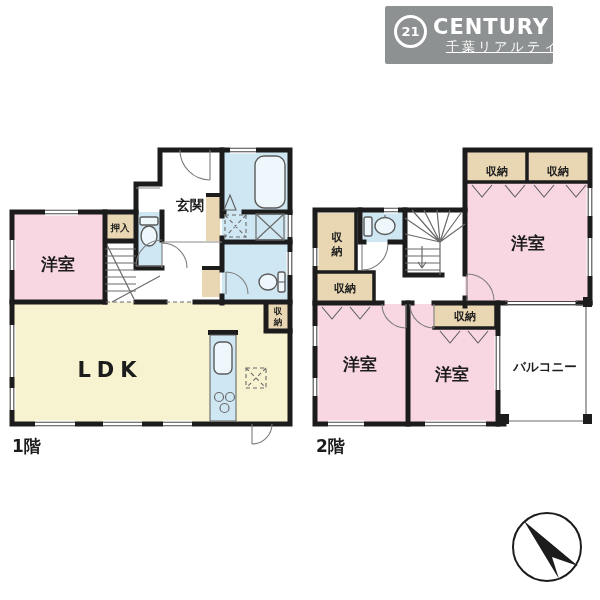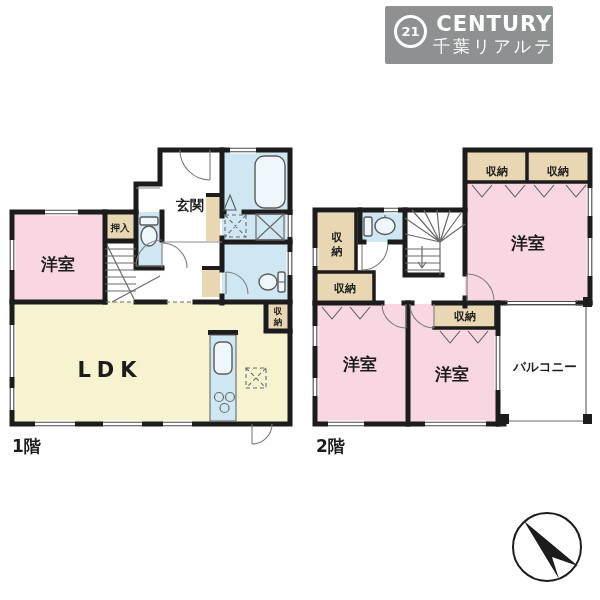--- a/index.html
+++ b/index.html
@@ -5,21 +5,21 @@
   html,body{margin:0;padding:0;background:#ffffff;}
   .stage{position:relative;width:600px;height:600px;background:#fff;overflow:hidden;
          font-family:"DejaVu Sans","Liberation Sans",sans-serif;}
   .logo-box{position:absolute;left:385px;top:6px;width:168px;height:58px;border-radius:2px;
             display:flex;align-items:center;justify-content:flex-start;padding:0;box-sizing:border-box;}
   .logo-ring{width:27px;height:27px;border:3px solid #fff;border-radius:50%;margin-left:9px;margin-top:-8px;
              display:flex;align-items:center;justify-content:center;flex:0 0 auto;}
   .logo-ring span{color:#fff;font-size:13px;font-weight:bold;letter-spacing:0;}
   .logo-text{display:flex;flex-direction:column;align-items:center;margin-left:6px;justify-content:space-between;}
   .logo-brand{color:#fff;font-size:21px;font-weight:bold;letter-spacing:1px;line-height:1.1;white-space:nowrap;}
-  .logo-sub{color:#fff;font-size:17px;letter-spacing:3px;line-height:1.2;white-space:nowrap;}
+  .logo-sub{color:#fff;font-size:13px;letter-spacing:3px;line-height:1.2;white-space:nowrap;text-decoration:underline;}
   svg{position:absolute;left:0;top:0;}
   svg text{fill:#1c1c1c;font-family:"DejaVu Sans","Liberation Sans",sans-serif;font-weight:600;}
   .wall{stroke:#1c1c1c;stroke-width:5;fill:none;stroke-linecap:square;}
   .wall3{stroke:#1c1c1c;stroke-width:3.5;fill:none;stroke-linecap:square;}
   .thin{stroke:#6b6b6b;stroke-width:1.2;fill:none;}
   .thin2{stroke:#8a8a8a;stroke-width:1;fill:none;}
   .winline{stroke:#4a4a4a;stroke-width:1.1;fill:none;}
   .arc{stroke:#7d7d7d;stroke-width:1.1;fill:none;}
   .dash{stroke:#6b6b6b;stroke-width:1.1;fill:none;stroke-dasharray:4 3;}
   .fix{stroke:#5c5c5c;stroke-width:1.4;fill:#eef7fc;}

